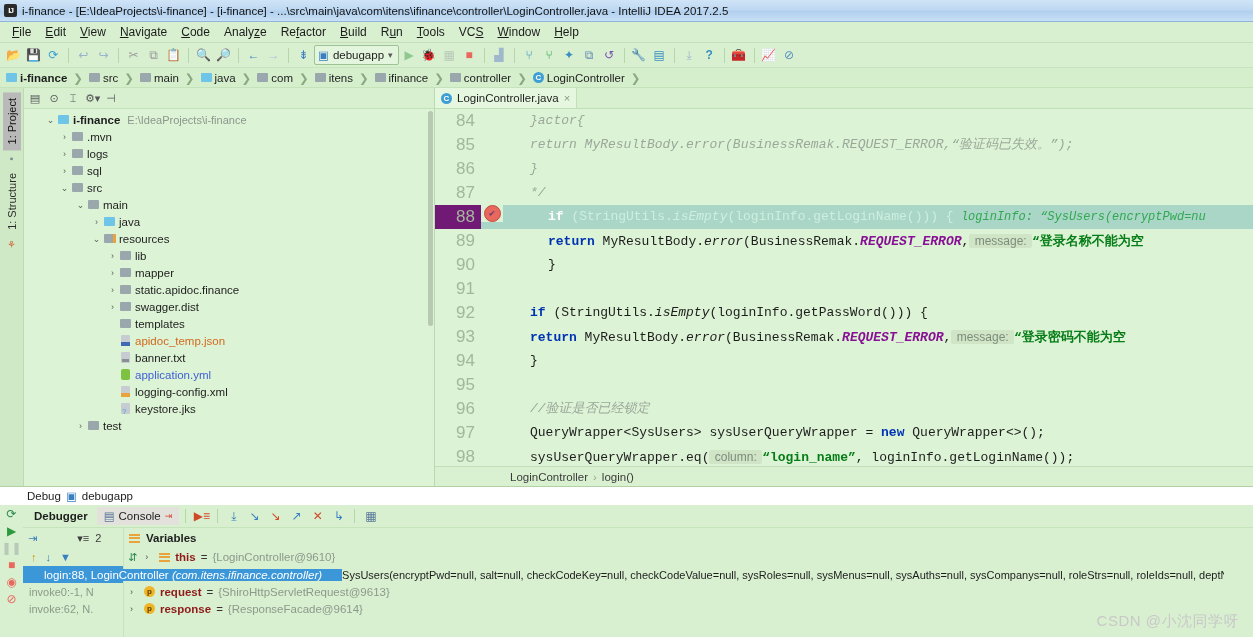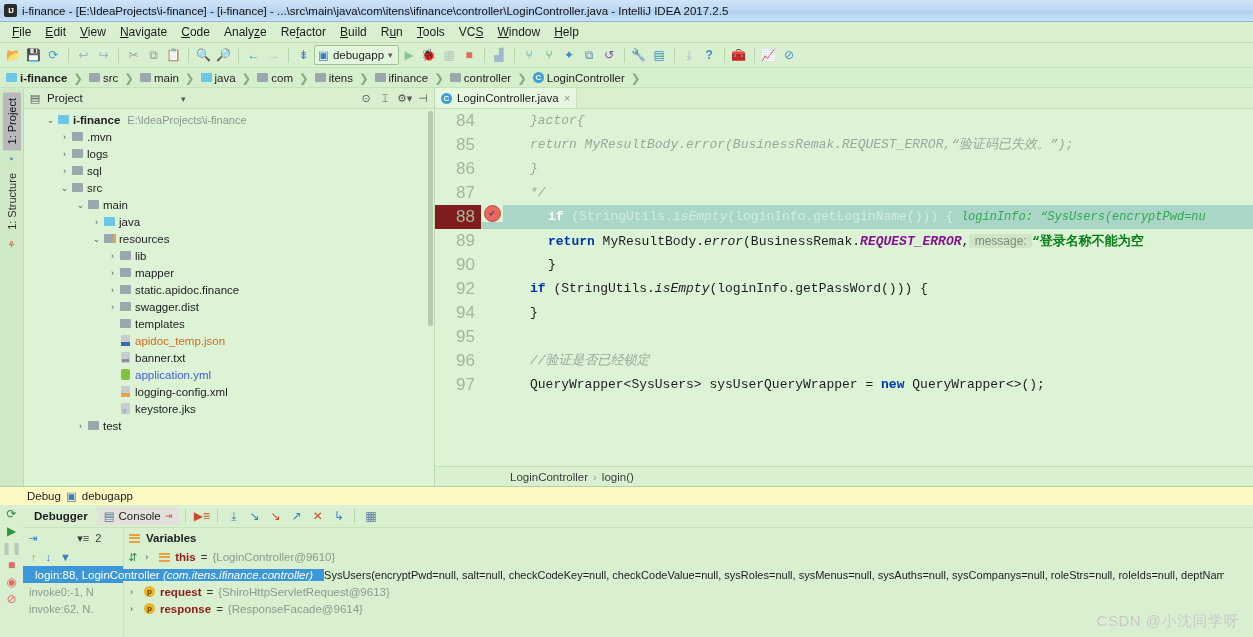--- a/index.html
+++ b/index.html
@@ -114,21 +114,21 @@
     background:#e6f7e0;font-size:11.5px;border-right:1px solid #c2e0b7;
   }
   .etab .x{color:#8a9a86;font-size:11px;}
   .code{flex:1;position:relative;overflow:hidden;font-family:"Liberation Mono","DejaVu Sans Mono",monospace;}
   .cline{display:flex;align-items:flex-start;height:24px;line-height:24px;white-space:nowrap;}
   .cline.cur{background:#a9d6c6;}
   .gutter{
     width:40px;flex:0 0 40px;text-align:right;padding-right:6px;
     color:#a3b79c;font-size:17px;font-family:"Liberation Sans",sans-serif;
   }
-  .cline.cur .gutter{background:#7f1d1d;color:#a3b79c;text-align:right;}
+  .cline.cur .gutter{background:#701a75;color:#a3b79c;text-align:right;}
   .bpcol{width:22px;flex:0 0 22px;display:flex;align-items:center;justify-content:center;}
   .cline.cur .bpcol{background:#ddf3d6;}
   .bp{
     width:15px;height:15px;border-radius:50%;background:#e8685d;
     border:1px solid #c14b42;color:#6b3b78;font-size:10px;font-weight:bold;
     display:flex;align-items:center;justify-content:center;
   }
   .foldcol{width:16px;flex:0 0 16px;border-right:1px solid #c6e2bc;}
   .cline.cur .foldcol{border-right:1px solid #94c5b3;}
   .ctext{padding-left:10px;font-size:13px;}
@@ -144,21 +144,21 @@
         font-family:"Liberation Sans",sans-serif;}
   .hint-inline{color:#32a852;font-style:italic;font-size:12px;}
   .statusbar{
     height:19px;display:flex;align-items:center;gap:5px;padding-left:75px;
     background:#d9f1d1;border-top:1px solid #c2e0b7;font-size:11.5px;color:#3b3b3b;
   }
   .statusbar .sep{color:#95a892;}
 
   
   .debugpanel{height:157px;background:#d8f0d0;border-top:1px solid #b2d2a6;display:flex;flex-direction:column;}
-  .dbghead{height:18px;display:flex;align-items:center;gap:5px;padding-left:27px;font-size:11.5px;background:#fef9c3;}
+  .dbghead{height:18px;display:flex;align-items:center;gap:5px;padding-left:27px;font-size:11.5px;background:#ffffff;}
   .dbgbody{flex:1;display:flex;}
   .dbgleft{width:23px;display:flex;flex-direction:column;align-items:center;padding-top:3px;gap:5px;}
   .dbgleft .di{font-size:12px;line-height:12px;}
   .dbgmain{flex:1;display:flex;flex-direction:column;min-width:0;}
   .dbgtabs{height:22px;display:flex;align-items:center;gap:2px;background:#d8f0d0;border-bottom:1px solid #c6e4bc;padding-left:4px;}
   .dtab{padding:2px 7px;font-size:11.5px;font-weight:bold;}
   .dtab.inactive{background:#e3e1dc;font-weight:normal;display:flex;align-items:center;gap:4px;}
   .dsep{width:1px;height:14px;background:#b6d6aa;margin:0 4px;}
   .dbgcols{flex:1;display:flex;min-height:0;}
   .framescol{width:100px;flex:0 0 100px;border-right:1px solid #c6e4bc;display:flex;flex-direction:column;}
@@ -175,21 +175,21 @@
   .veq{color:#333;}
   .vval{color:#8d998c;}
   .vbadge{width:11px;height:11px;border-radius:50%;background:#f0b429;color:#5a4400;font-size:8px;
           display:flex;align-items:center;justify-content:center;font-weight:bold;}
   .vlines{width:11px;height:9px;display:flex;flex-direction:column;justify-content:space-between;}
   .vlines i{display:block;height:2px;background:#e8a33d;}
   .tipline{
     position:absolute;height:17px;display:flex;align-items:center;
     font-size:11.5px;white-space:nowrap;overflow:hidden;
   }
-  .tipsel{background:#3c97d9;color:#fff;font-style:italic;padding:0 11px;font-weight:500;text-align:right;}
+  .tipsel{background:#3c97d9;color:#fff;font-style:italic;padding:0 20px;font-weight:500;text-align:right;}
   .tipsel b{font-style:normal;font-weight:normal;}
   .tiptext{color:#1d1d1d;font-size:11px;}
 
   .watermark{
     position:absolute;right:14px;bottom:6px;font-size:15px;color:#c8c8c8;
     font-family:"Liberation Sans",sans-serif;letter-spacing:.5px;
   }
 </style>
 </head>
 <body>
@@ -379,24 +379,20 @@
     <div class="vstrip">
       <div class="vtab active">1: Project</div>
       <div class="vicon" style="color:#7a8a90">▪</div>
       <div class="vtab">1: Structure</div>
       <div class="vicon" style="color:#d06a3a">⚘</div>
     </div>
 
     <div class="projpanel">
       <div class="projhead">
         <span class="hicon">▤</span>
-        <span class="ttl">
-          <span>Project</span>
-          <span style="margin-left:95px;color:#5a5a5a;font-size:9px">▾</span>
-        </span>
         <span class="hicon">⊙</span>
         <span class="hicon">⌶</span>
         <span class="hicon">⚙▾</span>
         <span class="hicon">⊣</span>
       </div>
 
       <div class="tree">
         <div class="projscroll"></div>
 
         <div class="trow" style="padding-left:20px">
@@ -596,30 +592,44 @@
           </span>
         </div>
 
         <div class="cline">
           <span class="gutter">90</span>
           <span class="bpcol"></span>
           <span class="foldcol"></span>
           <span class="ctext" style="padding-left:28px"><span class="plain">    }</span></span>
         </div>
 
+        <div class="cline">
+          <span class="gutter">91</span>
+          <span class="bpcol"></span>
+          <span class="foldcol"></span>
+          <span class="ctext"></span>
+        </div>
 
         <div class="cline">
           <span class="gutter">92</span>
           <span class="bpcol"></span>
           <span class="foldcol"></span>
           <span class="ctext">
             <span class="kw">    if </span><span class="plain">(StringUtils.</span><span class="mth">isEmpty</span><span class="plain">(loginInfo.getPassWord())) {</span>
           </span>
         </div>
 
+        <div class="cline">
+          <span class="gutter">93</span>
+          <span class="bpcol"></span>
+          <span class="foldcol"></span>
+          <span class="ctext">
+            <span class="kw">        return </span><span class="plain">MyResultBody.</span><span class="mth">error</span><span class="plain">(BusinessRemak.</span><span class="cst">REQUEST_ERROR</span><span class="plain">,</span><span class="hint"> message: </span><span class="str">“登录密码不能为空</span>
+          </span>
+        </div>
 
         <div class="cline">
           <span class="gutter">94</span>
           <span class="bpcol"></span>
           <span class="foldcol"></span>
           <span class="ctext"><span class="plain">    }</span></span>
         </div>
 
         <div class="cline">
           <span class="gutter">95</span>
@@ -637,20 +647,28 @@
 
         <div class="cline">
           <span class="gutter">97</span>
           <span class="bpcol"></span>
           <span class="foldcol"></span>
           <span class="ctext">
             <span class="plain">    QueryWrapper&lt;SysUsers&gt; sysUserQueryWrapper = </span><span class="kw">new </span><span class="plain">QueryWrapper&lt;&gt;();</span>
           </span>
         </div>
 
+        <div class="cline">
+          <span class="gutter">98</span>
+          <span class="bpcol"></span>
+          <span class="foldcol"></span>
+          <span class="ctext">
+            <span class="plain">    sysUserQueryWrapper.eq(</span><span class="hint"> column: </span><span class="str">“login_name”</span><span class="plain">, loginInfo.getLoginName());</span>
+          </span>
+        </div>
 
       </div>
 
       <div class="statusbar">
         <span>LoginController</span>
         <span class="sep">›</span>
         <span>login()</span>
       </div>
     </div>
   </div>

